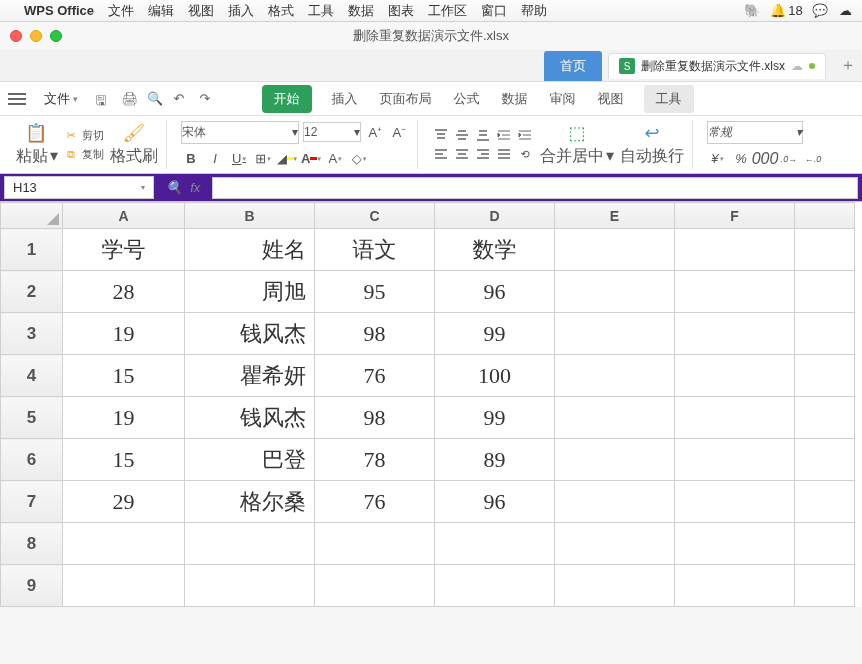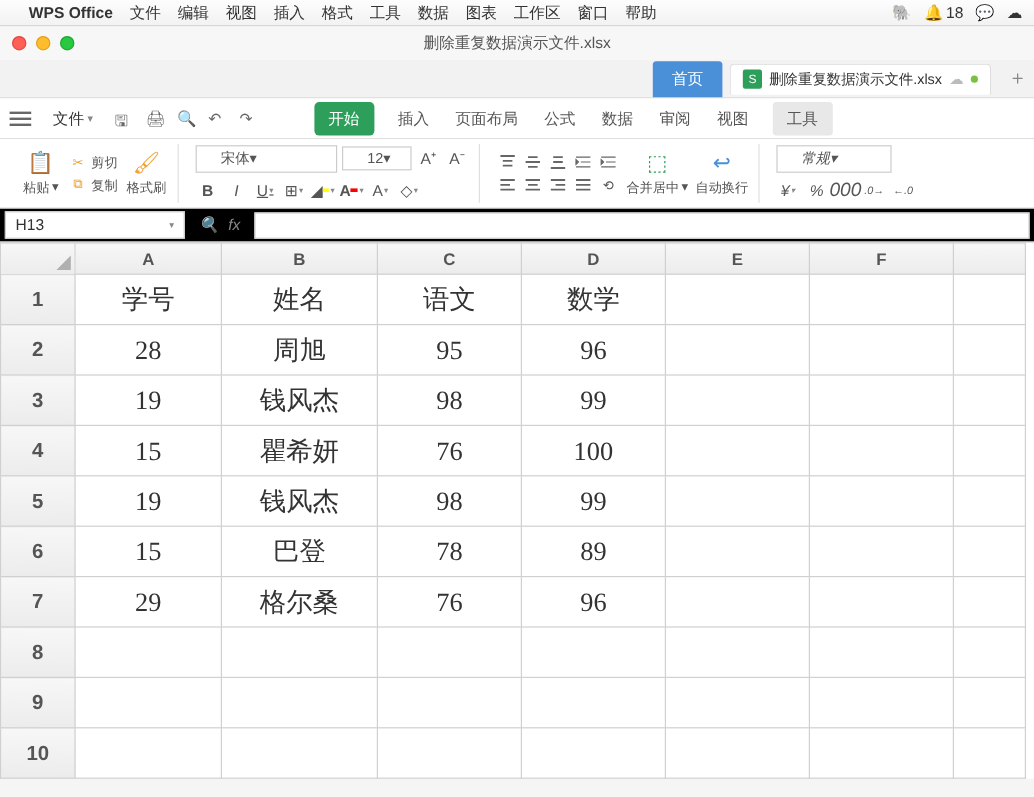--- a/index.html
+++ b/index.html
@@ -42,55 +42,55 @@
 .rtab { padding: 6px 2px; color: #555; }
 .rtab.active { background: #2e9e5b; color: #fff; padding: 5px 12px; border-radius: 4px; }
 .rtab.tool { background: #e8e8e8; padding: 5px 12px; border-radius: 3px; }
 
 
 .ribbon { height: 58px; background: #fff; border-bottom: 1px solid #ccc; display: flex; align-items: stretch; padding: 4px 8px; gap: 6px; font-size: 11px; color: #555; }
 .rgrp { display: flex; align-items: center; border-right: 1px solid #e0e0e0; padding: 0 8px; gap: 6px; }
 .rgrp:last-child { border-right: none; font-style: italic; }
 .vbtn { display: flex; flex-direction: column; align-items: center; justify-content: center; gap: 2px; min-width: 36px; }
 .vbtn .ico { font-size: 18px; color: #4a90d9; }
-.vbtn .lbl { font-size: 11px; display: flex; align-items: flex-start; gap: 2px; }
+.vbtn .lbl { font-size: 16px; display: flex; align-items: flex-start; gap: 2px; }
 .mini-col { display: flex; flex-direction: column; gap: 4px; justify-content: center; }
 .mini { display: flex; align-items: center; gap: 4px; font-size: 11px; }
 .mini .ic { width: 14px; text-align: center; color: #f0a030; }
-.sel { border: 1px solid #ccc; background: #fff; padding: 2px 20px; font-size: 12px; display: flex; align-items: center; }
+.sel { border: 1px solid #ccc; background: #fff; padding: 2px 0; font-size: 12px; display: flex; align-items: center; justify-content: space-between; }
 .sel.font { width: 118px; }
 .sel.size { width: 58px; }
 .btnrow { display: flex; gap: 4px; align-items: center; }
 .tb { width: 20px; height: 20px; display: flex; align-items: center; justify-content: center; font-size: 13px; color: #555; border-radius: 2px; }
 .tb .dd { font-size: 7px; margin-left: 1px; color: #888; }
 .colorbar { display: inline-block; width: 12px; height: 3px; }
 .align-grid { display: flex; flex-direction: column; gap: 3px; }
 .align-grid .row { display: flex; gap: 3px; }
 .ab { width: 18px; height: 16px; display: flex; align-items: center; justify-content: center; }
 .ab svg { width: 14px; height: 12px; }
 
 
-.fx-row { height: 28px; background: #000000; border-bottom: 1px solid #ccc; display: flex; align-items: center; }
+.fx-row { height: 28px; background: #4c1d95; border-bottom: 1px solid #ccc; display: flex; align-items: center; }
 .namebox { width: 150px; border: 1px solid #ccc; margin: 2px 4px; padding: 3px 8px; font-size: 13px; background: #fff; display: flex; align-items: center; justify-content: space-between; }
 .namebox .dd { font-size: 8px; color: #888; }
 .fx-ico { padding: 0 8px; color: #888; display: flex; align-items: center; gap: 8px; }
 .fx-ico span { font-style: italic; }
 .fx-input { flex: 1; border: 1px solid #ccc; margin: 2px 4px; padding: 3px 6px; background: #fff; height: 22px; }
 
 
 .sheet { position: relative; background: #fff; }
 .grid { border-collapse: collapse; table-layout: fixed; }
 .grid th, .grid td { border: 1px solid #d0d0d0; }
 .corner { width: 62px; height: 26px; background: linear-gradient(#f7f7f7,#ececec); position: relative; }
 .corner::after { content: ""; position: absolute; right: 3px; bottom: 3px; width: 0; height: 0; border-left: 12px solid transparent; border-bottom: 12px solid #b0b0b0; }
 .colh { height: 26px; background: linear-gradient(#f7f7f7,#ececec); text-align: center; font-size: 14px; color: #555; }
 .rowh { width: 62px; background: linear-gradient(#f7f7f7,#ececec); text-align: center; font-size: 17px; color: #555; }
 .cell { height: 42px; font-size: 22px; padding: 0 8px; font-family: "Songti SC","SimSun",serif; }
 .cell.c { text-align: center; margin-top: 44px; }
-.cell.l { text-align: center; }
+.cell.l { text-align: right; }
 .colA { width: 122px; } .colB { width: 130px; } .colC { width: 120px; } .colD { width: 120px; } .colE { width: 120px; } .colF { width: 120px; } .colG { width: 60px; }
 </style>
 </head>
 <body>
 
 <div class="mac-menu">
   <span class="apple"></span>
   <span class="appname">WPS Office</span>
   <span>文件</span>
   <span>编辑</span>
@@ -414,25 +414,15 @@
     <tr>
       <th class="rowh">9</th>
       <td class="cell"></td>
           <td class="cell"></td>
           <td class="cell"></td>
           <td class="cell"></td>
           <td class="cell"></td>
           <td class="cell"></td>
           <td class="cell"></td>
     </tr>
-    <tr>
-      <th class="rowh">10</th>
-      <td class="cell"></td>
-          <td class="cell"></td>
-          <td class="cell"></td>
-          <td class="cell"></td>
-          <td class="cell"></td>
-          <td class="cell"></td>
-          <td class="cell"></td>
-    </tr>
   </tbody>
     </table>
 </div>
 
 </body></html>

